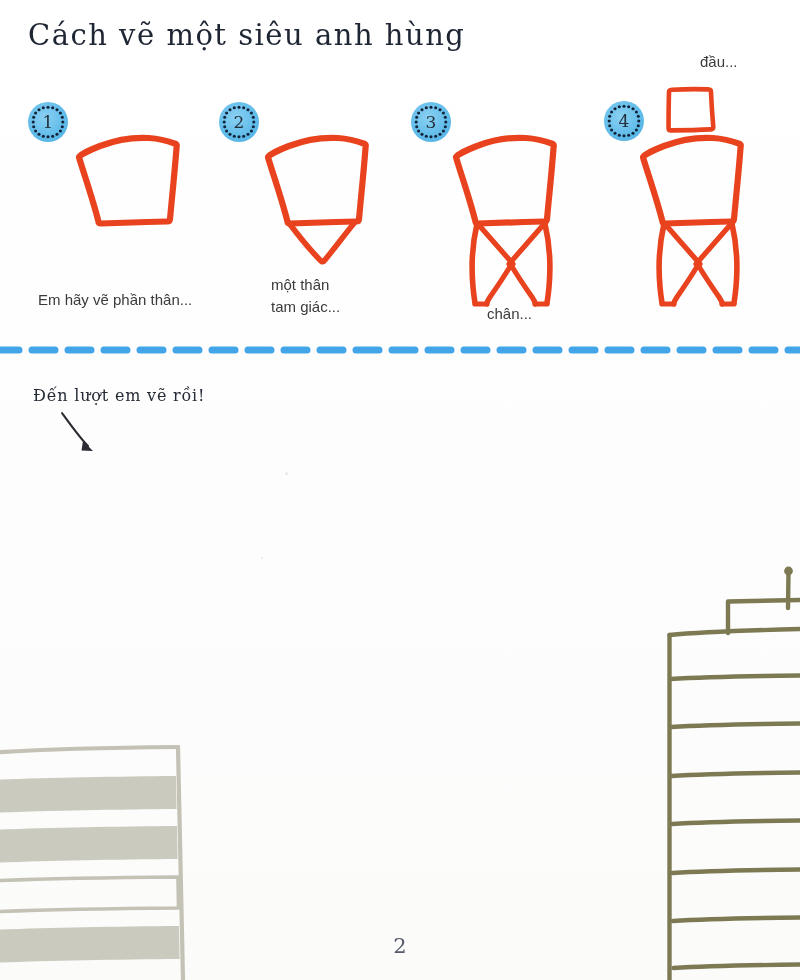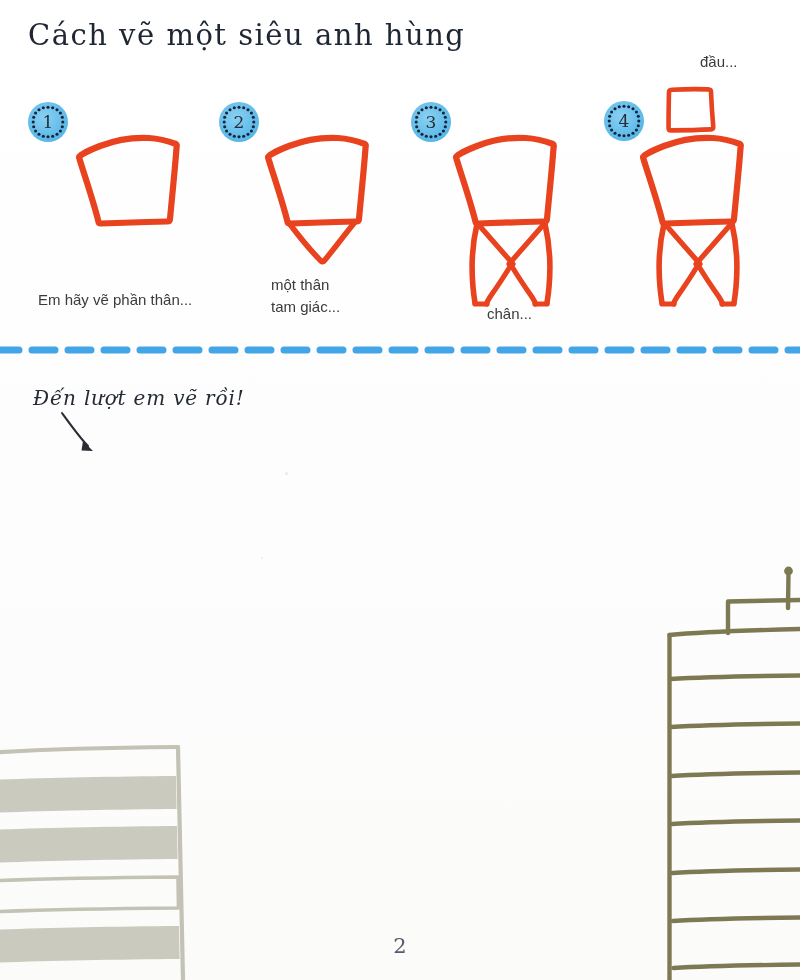--- a/index.html
+++ b/index.html
@@ -83,25 +83,24 @@
     width: 800px;
     height: 12px;
   }
 
   
   .prompt {
     position: absolute;
     left: 33px;
     top: 386px;
     font-family: "DejaVu Serif", "Liberation Serif", serif;
-    font-size: 20px;
+    font-size: 16px;
     letter-spacing: 0.8px;
     color: #252b36;
     white-space: nowrap;
-    font-style: italic;
   }
   .prompt-arrow {
     position: absolute;
     left: 56px;
     top: 408px;
   }
 
   
   .building {
     position: absolute;

